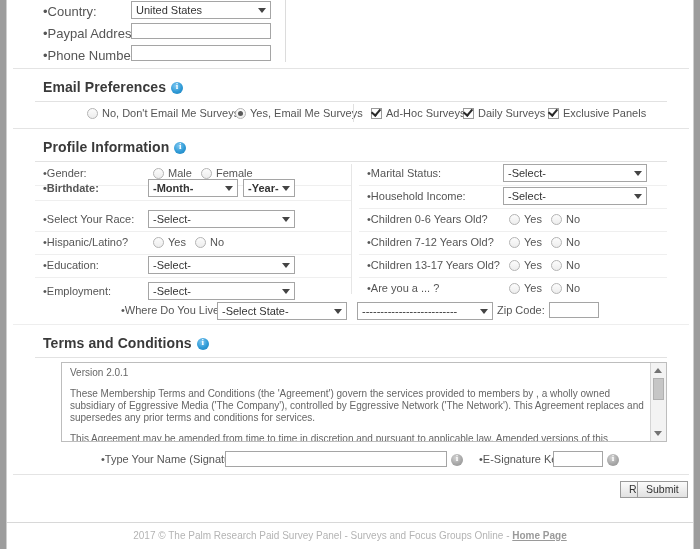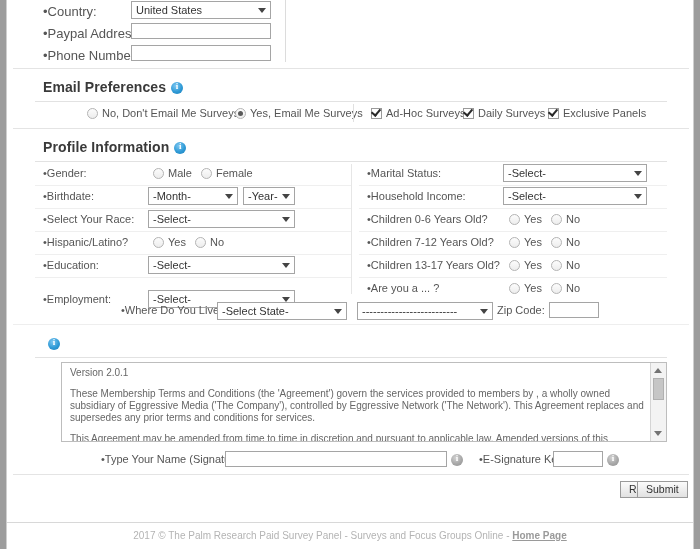--- a/index.html
+++ b/index.html
@@ -205,21 +205,21 @@
     <div class="pcol-div"></div>
 
     <div class="prow left" style="top:0;">
       <div class="plabel">•Gender:</div>
       <div class="pctl" style="left:118px;top:5px;">
         <span class="opt"><i class="radio"></i><span class="lb">Male</span></span>
         <span class="opt"><i class="radio"></i><span class="lb">Female</span></span>
       </div>
     </div>
 
-    <div class="prow left" style="top:23px;">
+    <div class="prow left" style="top:15px;font-weight:bold;">
       <div class="plabel">•Birthdate:</div>
       <div class="pctl" style="left:113px;width:90px;">
         <div class="sel"><span>-Month-</span>
         <i class="arrow"></i></div>
       </div>
       <div class="pctl" style="left:208px;width:52px;">
         <div class="sel"><span>-Year-</span>
         <i class="arrow"></i></div>
       </div>
     </div>
@@ -241,21 +241,21 @@
     </div>
 
     <div class="prow left" style="top:92px;">
       <div class="plabel">•Education:</div>
       <div class="pctl" style="left:113px;width:147px;">
         <div class="sel"><span>-Select-</span>
         <i class="arrow"></i></div>
       </div>
     </div>
 
-    <div class="prow left" style="top:126px;border-bottom:none;">
+    <div class="prow left" style="top:118px;border-bottom:none;">
       <div class="plabel">•Employment:</div>
       <div class="pctl" style="left:113px;width:147px;">
         <div class="sel"><span>-Select-</span>
         <i class="arrow"></i></div>
       </div>
     </div>
 
     <div class="prow right" style="top:0;">
       <div class="plabel">•Marital Status:</div>
       <div class="pctl" style="left:144px;width:144px;">
@@ -313,21 +313,21 @@
     </div>
     <div style="position:absolute;left:344px;top:4px;width:136px;">
       <div class="sel"><span>--------------------------</span>
       <i class="arrow"></i></div>
     </div>
     <div class="zip-label">Zip Code:</div>
     <input class="txt" style="position: absolute; left: 536px; top: 4px; width: 50px;" type="text" value="">
   </div>
 
   <div class="sec-head">
-    <span class="ico info-icon"></span>
+    <span>Terms and Conditions</span><span class="ico info-icon"></span>
   </div>
   <div class="hr"></div>
 
   <div class="terms-box">
     <div class="terms-inner">
       <p>Version 2.0.1</p>
       <p>These Membership Terms and Conditions (the 'Agreement') govern the services provided to members by , a wholly owned subsidiary of Eggressive Media ('The Company'), controlled by Eggressive Network ('The Network'). This Agreement replaces and supersedes any prior terms and conditions for services.</p>
       <p>This Agreement may be amended from time to time in discretion and pursuant to applicable law. Amended versions of this Agreement will be effective upon posting at http://termsofmembership.html</p>
     </div>
     <div class="tscroll">

